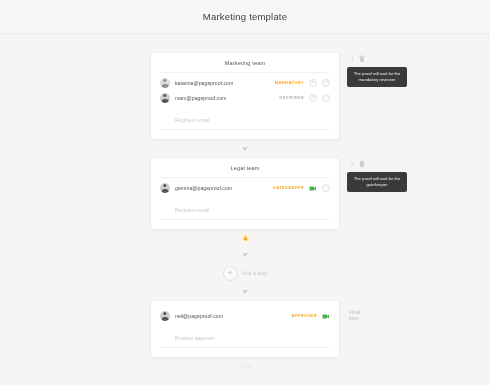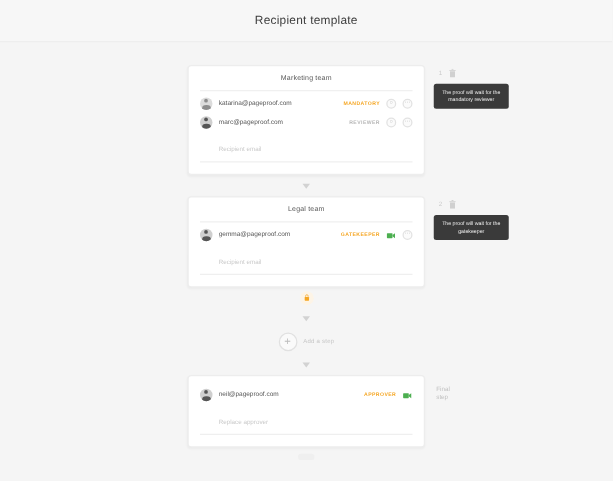--- a/index.html
+++ b/index.html
@@ -257,21 +257,21 @@
     width: 13px;
     height: 5px;
     border-radius: 2px;
     background: #efefef;
   }
 </style>
 </head>
 <body>
 
 <div class="app-header">
-  <div class="app-title">Recipient template</div>
+  <div class="app-title">Marketing template</div>
 </div>
 
 <div class="canvas">
   <div class="flow">
 
     <div class="card">
       <div class="card-title">Marketing team</div>
 
       <div class="row">
         <div class="avatar"></div>

